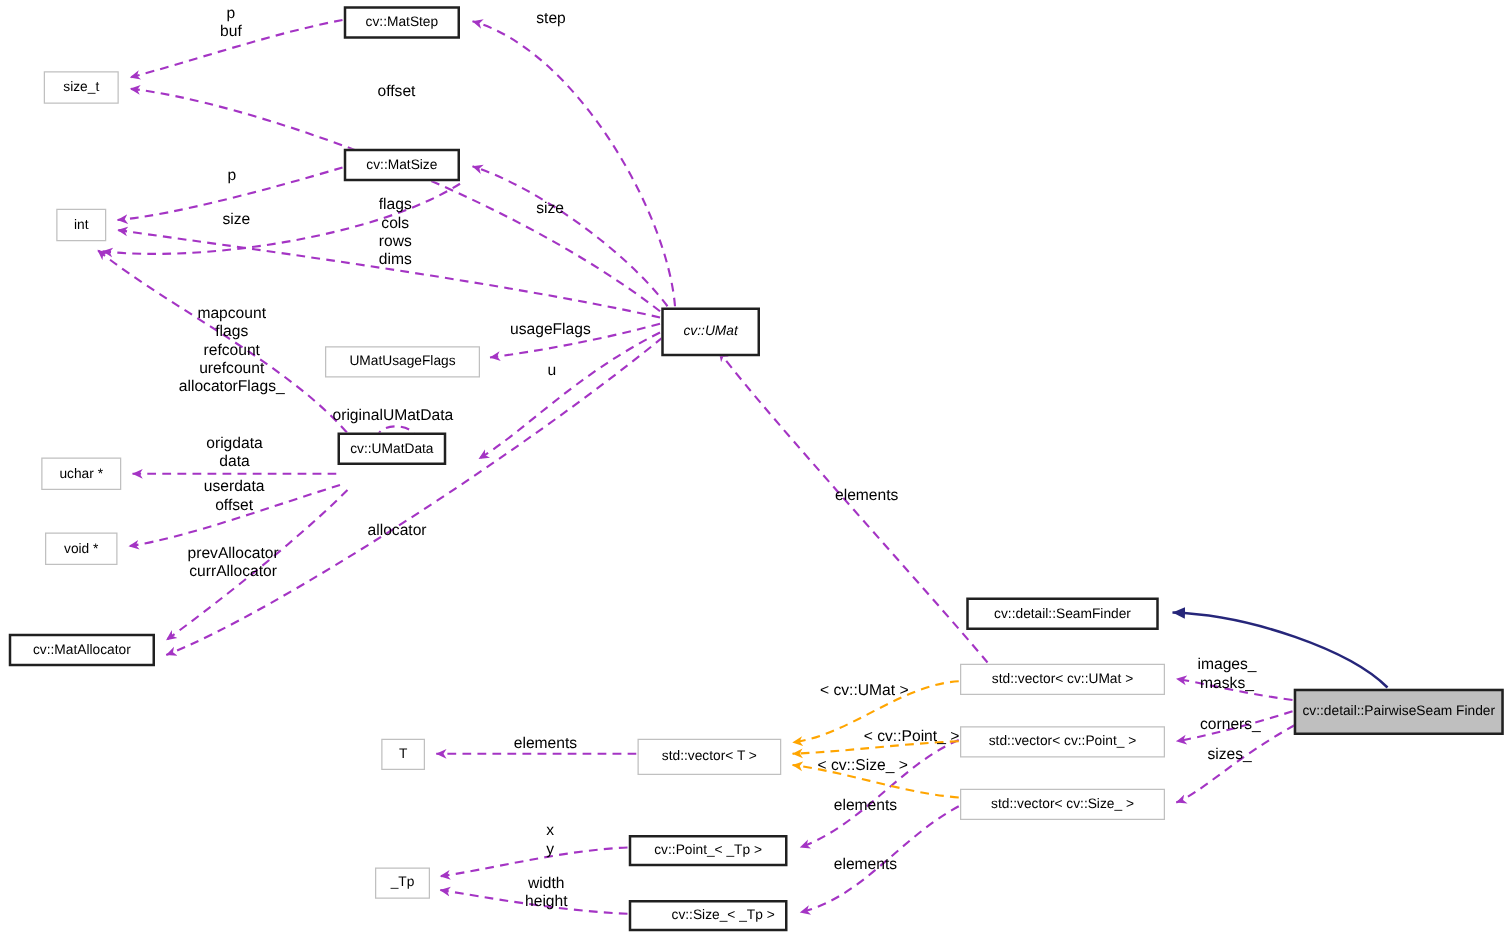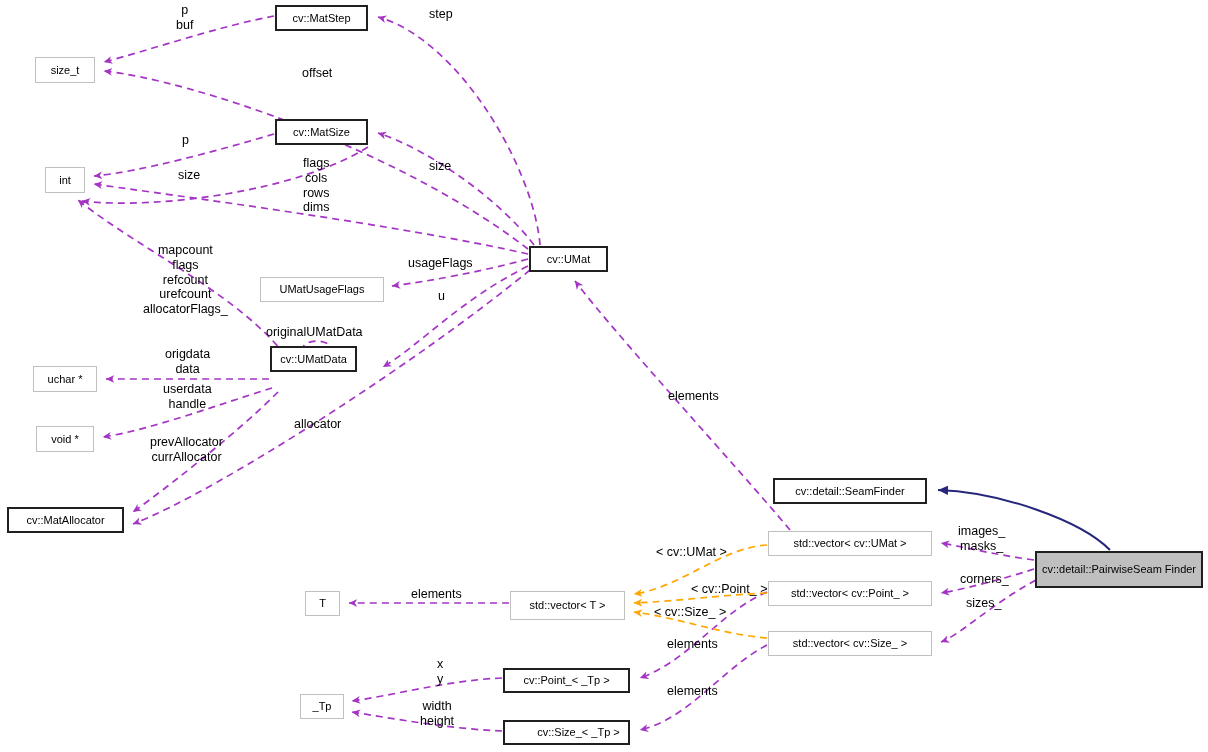--- a/index.html
+++ b/index.html
@@ -142,21 +142,21 @@
   </svg>
 
   <div class="node thick" style="left:275px; top:5px; width:93px; height:26px;">cv::MatStep</div>
 
   <div class="node thin" style="left:35px; top:57px; width:60px; height:26px;">size_t</div>
 
   <div class="node thick" style="left:275px; top:119px; width:93px; height:26px;">cv::MatSize</div>
 
   <div class="node thin" style="left:45px; top:167px; width:40px; height:26px;">int</div>
 
-  <div class="node thick" style="left:529px; top:246px; width:79px; height:26px;">cv::UMat</div>
+  <div class="node thick" style="left:529px; top:246px; width:79px; height:39px;font-style:italic;">cv::UMat</div>
 
   <div class="node thin" style="left:260px; top:277px; width:124px; height:25px;">UMatUsageFlags</div>
 
   <div class="node thin" style="left:33px; top:366px; width:64px; height:26px;">uchar *</div>
 
   <div class="node thick" style="left:270px; top:346px; width:87px; height:26px;">cv::UMatData</div>
 
   <div class="node thin" style="left:36px; top:426px; width:58px; height:26px;">void *</div>
 
   <div class="node thick" style="left:7px; top:507px; width:117px; height:26px;">cv::MatAllocator</div>
@@ -209,21 +209,21 @@
   <div class="edge-label" style="left:408px; top:256px;">usageFlags</div>
 
   <div class="edge-label" style="left:438px; top:289px;">u</div>
 
   <div class="edge-label" style="left:266px; top:325px;">originalUMatData</div>
 
   <div class="edge-label" style="left:165px; top:347px;">origdata
 data</div>
 
   <div class="edge-label" style="left:163px; top:382px;">userdata
-handle</div>
+offset</div>
 
   <div class="edge-label" style="left:294px; top:417px;">allocator</div>
 
   <div class="edge-label" style="left:150px; top:435px;">prevAllocator
 currAllocator</div>
 
   <div class="edge-label" style="left:668px; top:389px;">elements</div>
 
   <div class="edge-label" style="left:958px; top:524px;">images_
 masks_</div>

